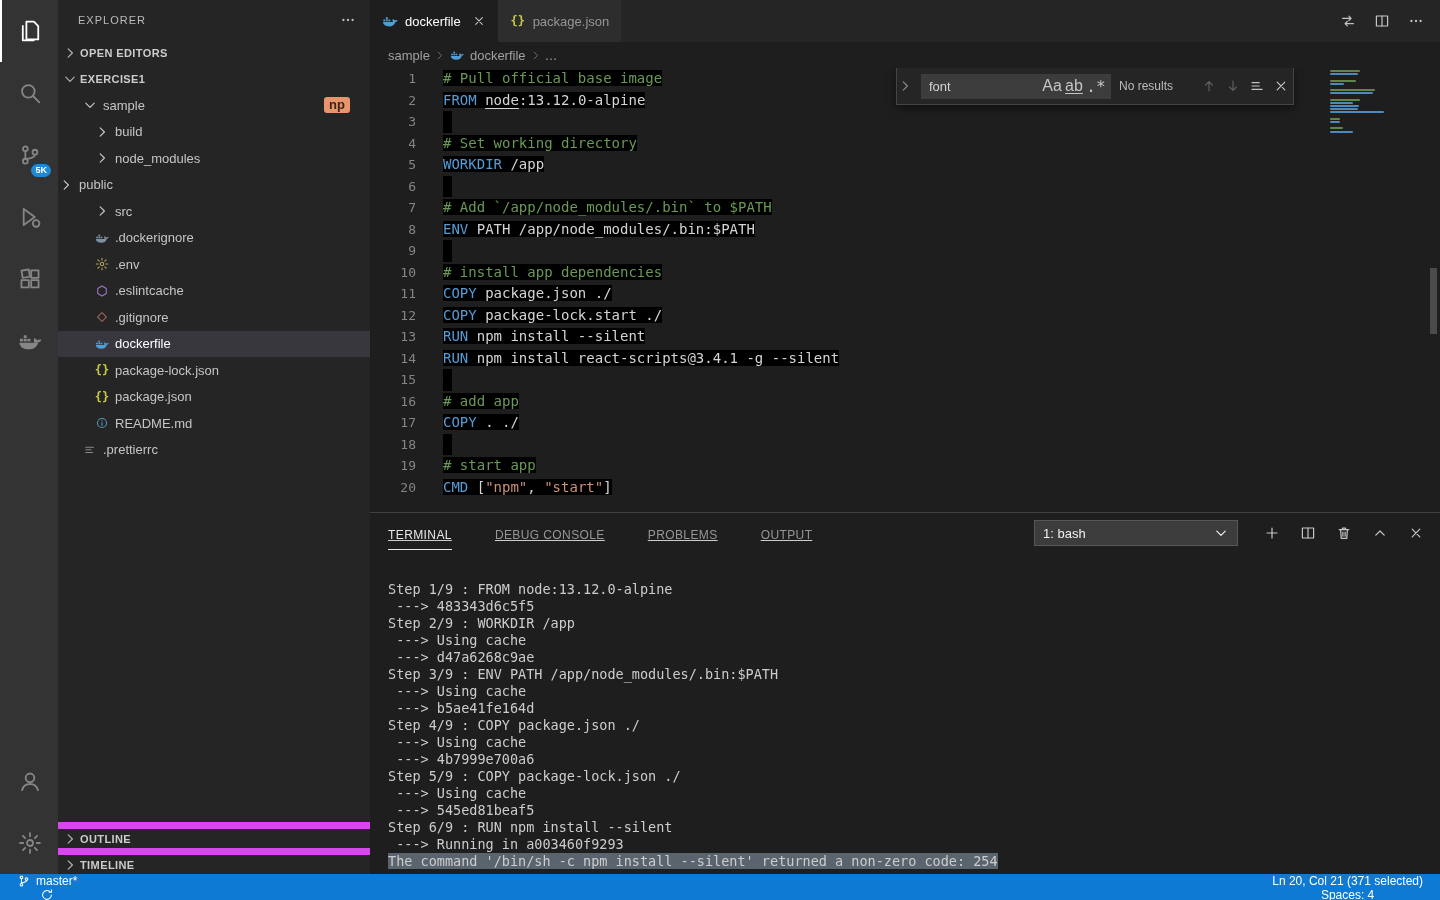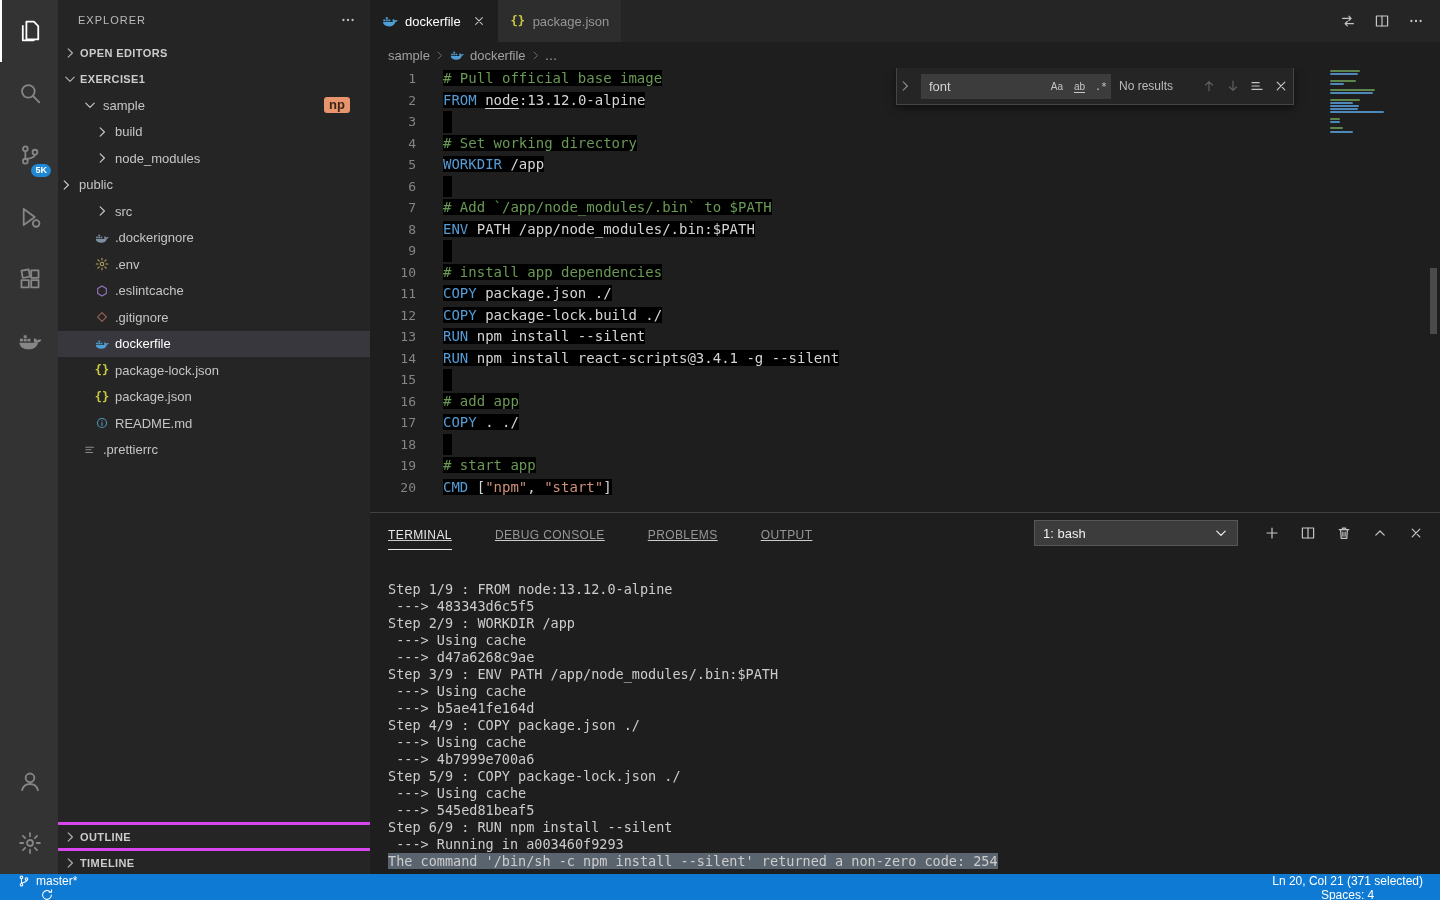--- a/index.html
+++ b/index.html
@@ -12,21 +12,21 @@
   .ab-item{position:relative;height:62px;display:flex;align-items:center;justify-content:center;color:#868686;cursor:pointer;border-left:2px solid transparent;}
   .ab-item.active{color:#ffffff;border-left-color:#ffffff;}
   .ab-bottom{position:absolute;bottom:0;left:0;right:0;}
   .ab-badge{position:absolute;right:7px;bottom:9px;color:#fff;font-size:9px;font-weight:700;padding:1px 4px;border-radius:9px;line-height:11px;}
 
   
   .sidebar{position:absolute;left:58px;top:0;width:312px;bottom:26px;background:#252526;}
   .sb-title{height:40px;display:flex;align-items:center;padding:0 14px 0 20px;font-size:11px;letter-spacing:1px;color:#bbbbbb;}
   .sb-more{margin-left:auto;color:#c0c0c0;cursor:pointer;}
   .sb-section{height:26px;display:flex;align-items:center;gap:2px;padding-left:4px;font-size:11px;font-weight:700;color:#cccccc;letter-spacing:.4px;cursor:pointer;}
-  .sb-section.bordered{border-top:3px solid #d946ef;}
+  .sb-section.bordered{border-top:7px solid #d946ef;}
   .sec-chev{color:#b0b0b0;display:flex;}
   .sb-bottom{position:absolute;bottom:0;left:0;right:0;}
   .tree-row{height:26.5px;display:flex;align-items:center;gap:5px;color:#c5c5c5;cursor:pointer;}
   .tree-row.selected{background:#37373d;color:#ffffff;}
   .tree-label{white-space:nowrap;}
   .fic{width:16px;display:flex;justify-content:center;font-family:"DejaVu Sans Mono",monospace;font-size:12px;font-weight:700;}
   .np-badge{margin-left:auto;margin-right:20px;color:#3b2418;font-size:13px;font-weight:700;padding:0 5px;border-radius:3px;line-height:16px;}
 
   
   .editor-area{position:absolute;left:370px;right:0;top:0;height:512px;background:#1e1e1e;}
@@ -49,21 +49,21 @@
   .tk-l{text-decoration:underline;text-underline-offset:3px;}
 
   .minimap{position:absolute;top:2px;right:16px;width:94px;}
   .mm-line{height:2px;margin-bottom:1.2px;border-radius:1px;opacity:.85;}
   .vscroll{position:absolute;right:3px;top:200px;width:7px;height:66px;background:rgba(160,160,160,.35);}
 
   .find-widget{position:absolute;top:0;right:146px;width:398px;height:37px;background:#252526;border:1px solid #454545;border-top:none;box-shadow:0 3px 8px rgba(0,0,0,.5);display:flex;align-items:center;gap:8px;padding-right:4px;z-index:5;}
   .find-collapse{width:18px;height:100%;display:flex;align-items:center;justify-content:center;color:#888;cursor:pointer;}
   .find-field{width:270px;height:25px;background:#3c3c3c;display:flex;align-items:center;padding:0 4px 0 8px;color:#d4d4d4;cursor:text;}
   .find-value{flex:1;font-size:13px;}
-  .toggle{width:22px;text-align:right;color:#c5c5c5;font-size:10px;cursor:pointer;}
+  .toggle{width:22px;text-align:center;color:#c5c5c5;font-size:16px;cursor:pointer;}
   .toggle.ww{text-decoration:underline;text-underline-offset:2px;}
   .toggle.rx{font-family:"DejaVu Sans Mono",monospace;}
   .find-results{font-size:12px;color:#bbbbbb;min-width:74px;}
   .find-btn{width:22px;height:22px;display:flex;align-items:center;justify-content:center;color:#c5c5c5;cursor:pointer;}
   .find-btn.dim{opacity:.35;}
 
   
   .panel{position:absolute;left:370px;right:0;top:512px;bottom:26px;background:#1e1e1e;border-top:1px solid #404040;}
   .panel-header{height:40px;display:flex;align-items:center;padding:0 16px 0 18px;}
   .panel-tabs{display:flex;gap:43px;text-decoration:underline;}
@@ -413,21 +413,21 @@
           <div class="code-line"><span class="ln">2</span><span class="code-text"><span class="sel"><span class="tk-k">FROM</span><span class="tk-p"> </span><span class="tk-l">node</span><span class="tk-p">:13.12.0-alpine</span></span></span></div>
           <div class="code-line"><span class="ln">3</span><span class="code-text"><span class="sel empty">&nbsp;</span></span></div>
           <div class="code-line"><span class="ln">4</span><span class="code-text"><span class="sel"><span class="tk-c"># Set working directory</span></span></span></div>
           <div class="code-line"><span class="ln">5</span><span class="code-text"><span class="sel"><span class="tk-k">WORKDIR</span><span class="tk-p"> /app</span></span></span></div>
           <div class="code-line"><span class="ln">6</span><span class="code-text"><span class="sel empty">&nbsp;</span></span></div>
           <div class="code-line"><span class="ln">7</span><span class="code-text"><span class="sel"><span class="tk-c"># Add `/app/node_modules/.bin` to $PATH</span></span></span></div>
           <div class="code-line"><span class="ln">8</span><span class="code-text"><span class="sel"><span class="tk-k">ENV</span><span class="tk-p"> PATH /app/node_modules/.bin:$PATH</span></span></span></div>
           <div class="code-line"><span class="ln">9</span><span class="code-text"><span class="sel empty">&nbsp;</span></span></div>
           <div class="code-line"><span class="ln">10</span><span class="code-text"><span class="sel"><span class="tk-c"># install app dependencies</span></span></span></div>
           <div class="code-line"><span class="ln">11</span><span class="code-text"><span class="sel"><span class="tk-k">COPY</span><span class="tk-p"> package.json ./</span></span></span></div>
-          <div class="code-line"><span class="ln">12</span><span class="code-text"><span class="sel"><span class="tk-k">COPY</span><span class="tk-p"> package-lock.build ./</span></span></span></div>
+          <div class="code-line"><span class="ln">12</span><span class="code-text"><span class="sel"><span class="tk-k">COPY</span><span class="tk-p"> package-lock.start ./</span></span></span></div>
           <div class="code-line"><span class="ln">13</span><span class="code-text"><span class="sel"><span class="tk-k">RUN</span><span class="tk-p"> npm install --silent</span></span></span></div>
           <div class="code-line"><span class="ln">14</span><span class="code-text"><span class="sel"><span class="tk-k">RUN</span><span class="tk-p"> npm install react-scripts@3.4.1 -g --silent</span></span></span></div>
           <div class="code-line"><span class="ln">15</span><span class="code-text"><span class="sel empty">&nbsp;</span></span></div>
           <div class="code-line"><span class="ln">16</span><span class="code-text"><span class="sel"><span class="tk-c"># add app</span></span></span></div>
           <div class="code-line"><span class="ln">17</span><span class="code-text"><span class="sel"><span class="tk-k">COPY</span><span class="tk-p"> . ./</span></span></span></div>
           <div class="code-line"><span class="ln">18</span><span class="code-text"><span class="sel empty">&nbsp;</span></span></div>
           <div class="code-line"><span class="ln">19</span><span class="code-text"><span class="sel"><span class="tk-c"># start app</span></span></span></div>
           <div class="code-line"><span class="ln">20</span><span class="code-text"><span class="sel"><span class="tk-k">CMD</span><span class="tk-p"> [</span><span class="tk-s">"npm"</span><span class="tk-p">, </span><span class="tk-s">"start"</span><span class="tk-p">]</span></span></span></div>
         </div>
       <div class="minimap" id="minimap">

